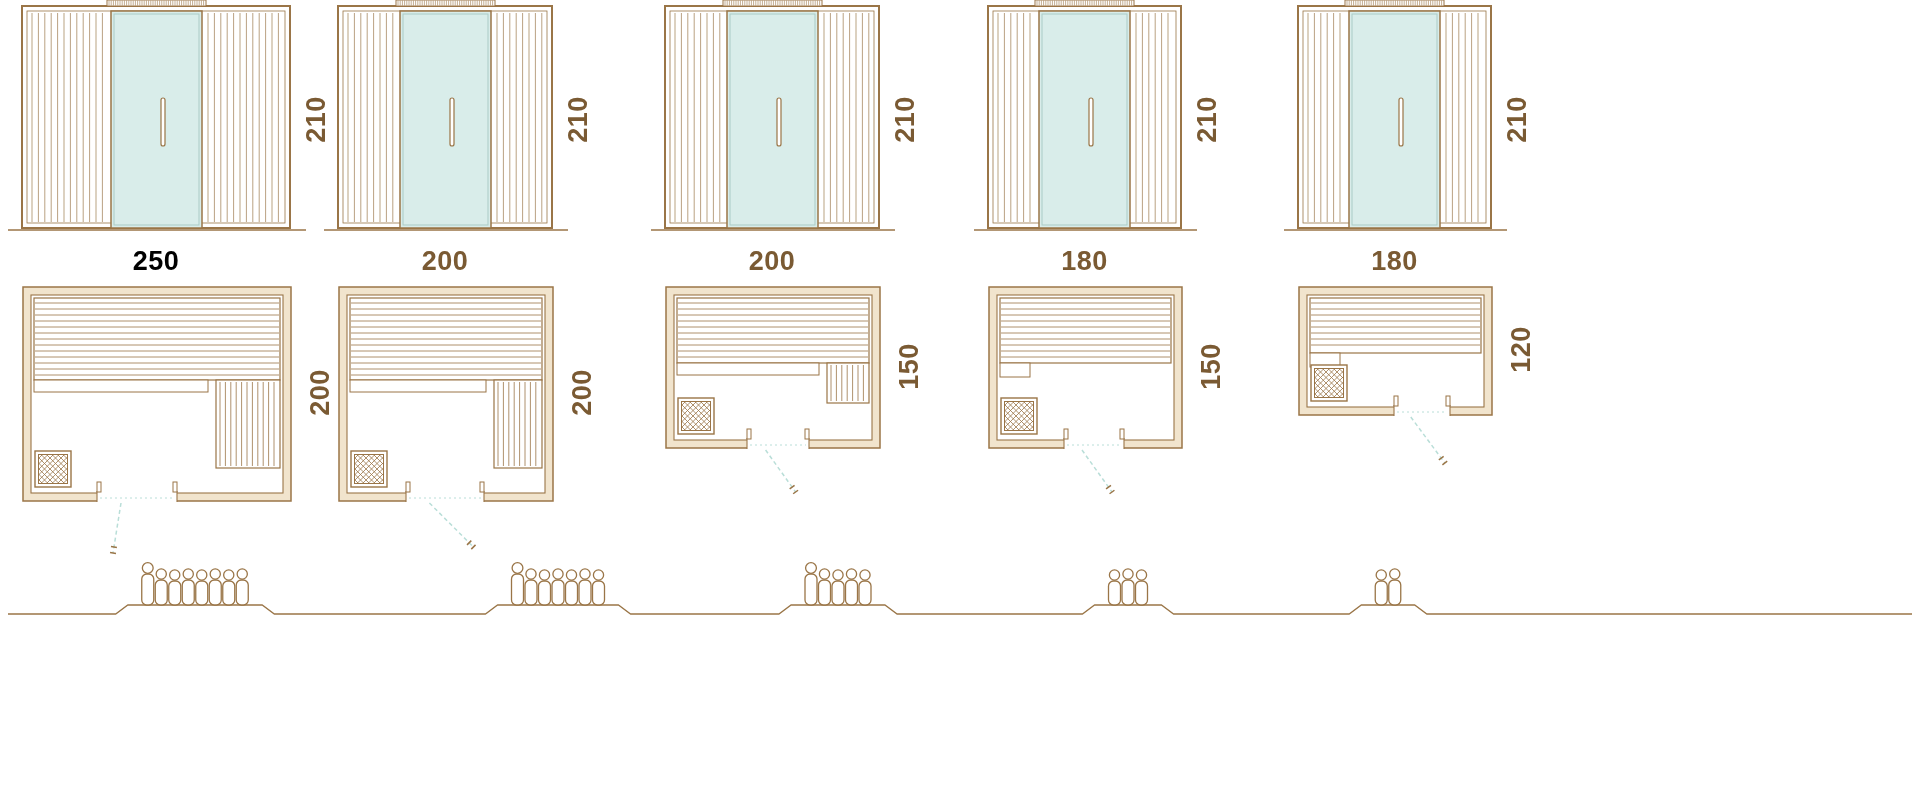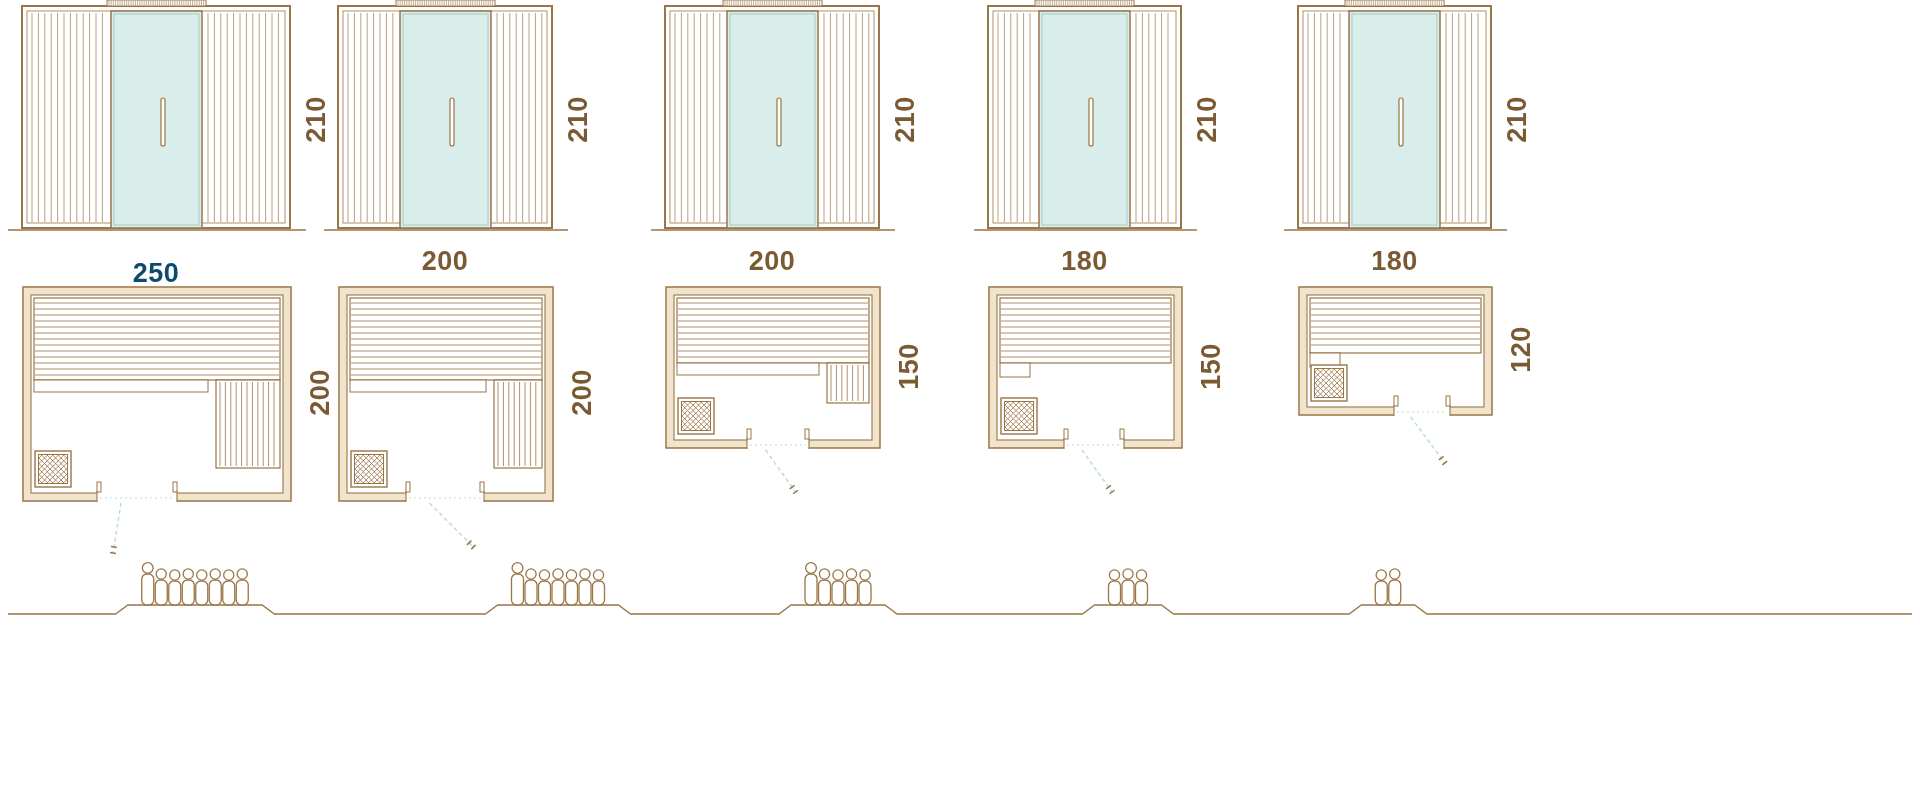--- a/index.html
+++ b/index.html
@@ -97,21 +97,21 @@
           <line x1="250.00000000000006" y1="13" x2="250.00000000000006" y2="222"></line>
           <line x1="256.40000000000003" y1="13" x2="256.40000000000003" y2="222"></line>
         </g>
         <g>
           <rect x="89" y="11" width="91" height="217" fill="#d9edea" stroke="#9a7547" stroke-width="1.5"></rect>
           <rect x="92" y="14" width="85" height="211" fill="none" stroke="#aacbc6" stroke-width="1"></rect>
           <rect x="139" y="98" width="4" height="48" rx="2" fill="#fff" stroke="#9a7547" stroke-width="1.2"></rect>
         </g>
       </svg>
     <div class="dim dim-vert dim-elev" style="color: rgb(122, 90, 51); left: 262px; top: 104px;">210</div>
-    <div class="dim dim-plan-w" style="color: #0c4a6e; width: 268px; margin-top: 12px;">250</div>
+    <div class="dim dim-plan-w" style="color: #000000; width: 268px;">250</div>
     <svg class="plan" width="278" height="294" viewBox="-3 0 278 294" style="left: -3px;">
         <rect x="1" y="1" width="268" height="214" fill="#f1e4cd" stroke="#9a7547" stroke-width="1.5"></rect>
         <rect x="9" y="9" width="252" height="198" fill="#fff" stroke="#9a7547" stroke-width="1.1"></rect>
         <rect x="75" y="205" width="80" height="13" fill="#fff"></rect>
         <line x1="75" y1="205" x2="75" y2="216" stroke="#9a7547" stroke-width="1.1"></line>
         <line x1="155" y1="205" x2="155" y2="216" stroke="#9a7547" stroke-width="1.1"></line>
         <rect x="75" y="196" width="4" height="10" fill="#fff" stroke="#9a7547" stroke-width="1"></rect>
         <rect x="151" y="196" width="4" height="10" fill="#fff" stroke="#9a7547" stroke-width="1"></rect>
         <g>
           <rect x="12" y="12" width="246" height="82" fill="#fff" stroke="#9a7547" stroke-width="1.2"></rect>

